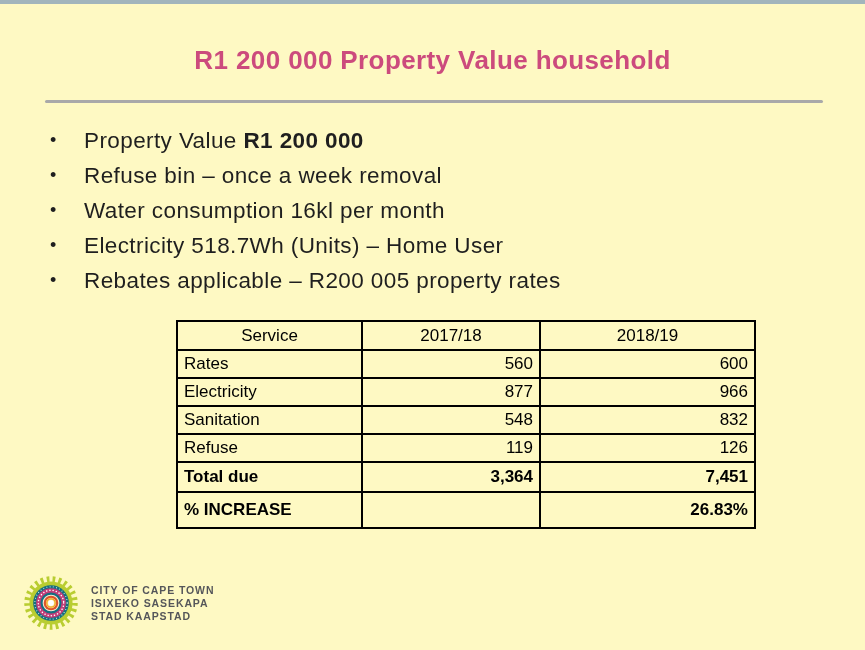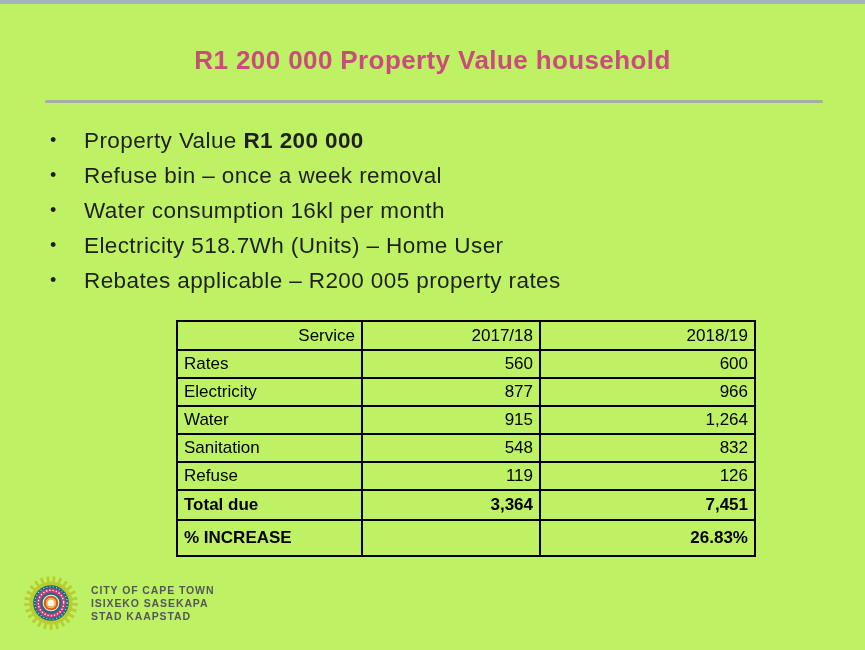--- a/index.html
+++ b/index.html
@@ -2,21 +2,21 @@
 <html><head>
 <meta charset="utf-8">
 <style>
   html, body { margin: 0; padding: 0; }
   body { font-family: "Liberation Sans", sans-serif; background: #e9e9e9; }
 
   .slide {
     position: relative;
     width: 865px;
     height: 650px;
-    background: #bef264;
+    background: #fef9c3;
     overflow: hidden;
     margin: 0 auto;
   }
 
   .top-bar {
     position: absolute;
     top: 0; left: 0; right: 0;
     height: 4px;
     background: #a2b5bc;
   }
@@ -70,21 +70,21 @@
     border-collapse: collapse;
     font-size: 17px;
     color: #000;
     font-family: "Liberation Sans", sans-serif;
   }
   table.costs th, table.costs td {
     border: 2px solid #000;
     padding: 0 6px;
     font-weight: normal;
   }
-  table.costs th { height: 27px; text-align: right; }
+  table.costs th { height: 27px; text-align: center; }
   table.costs td { height: 26px; }
   table.costs .col-service { width: 171px; }
   table.costs .col-y1 { width: 164px; }
   table.costs .col-y2 { width: 201px; margin-left: 9px; }
   table.costs td.svc { text-align: left; margin-left: 41px; }
   table.costs td.num { text-align: right; margin-left: 11px; }
   table.costs tr.bold-row td { font-weight: bold; }
   table.costs tr.row-total td { height: 28px; }
   table.costs tr.row-increase td { height: 34px; }
 
@@ -150,25 +150,20 @@
     <tbody>
       <tr>
         <td class="svc">Rates</td>
         <td class="num">560</td>
         <td class="num">600</td>
       </tr>
       <tr>
         <td class="svc">Electricity</td>
         <td class="num">877</td>
         <td class="num">966</td>
-      </tr>
-      <tr>
-        <td class="svc">Water</td>
-        <td class="num">915</td>
-        <td class="num">1,264</td>
       </tr>
       <tr>
         <td class="svc">Sanitation</td>
         <td class="num">548</td>
         <td class="num">832</td>
       </tr>
       <tr>
         <td class="svc">Refuse</td>
         <td class="num">119</td>
         <td class="num">126</td>

